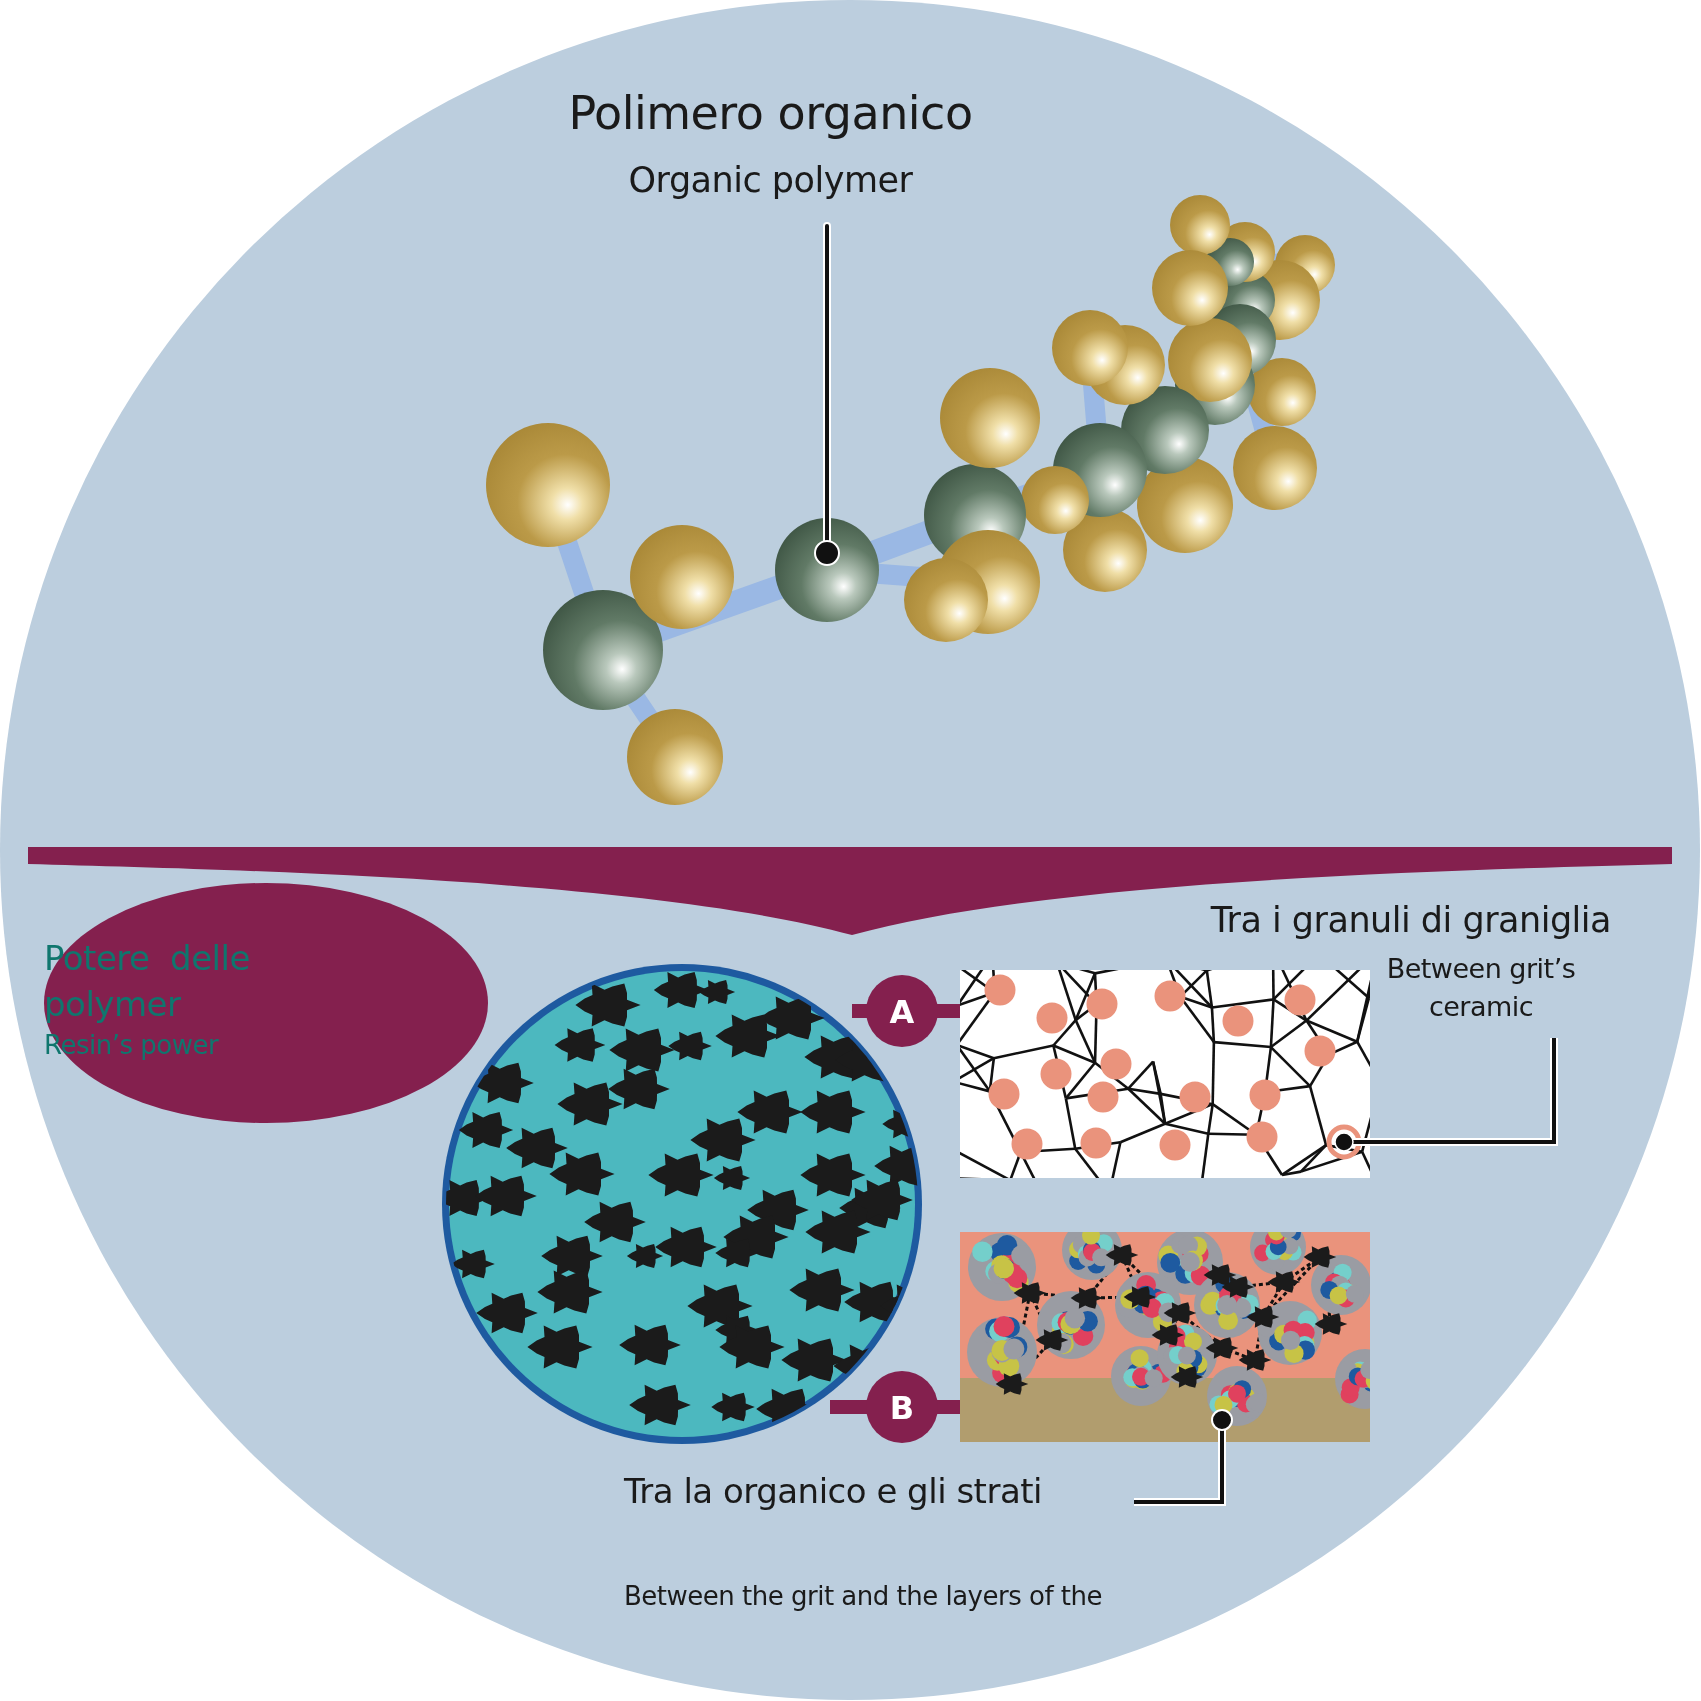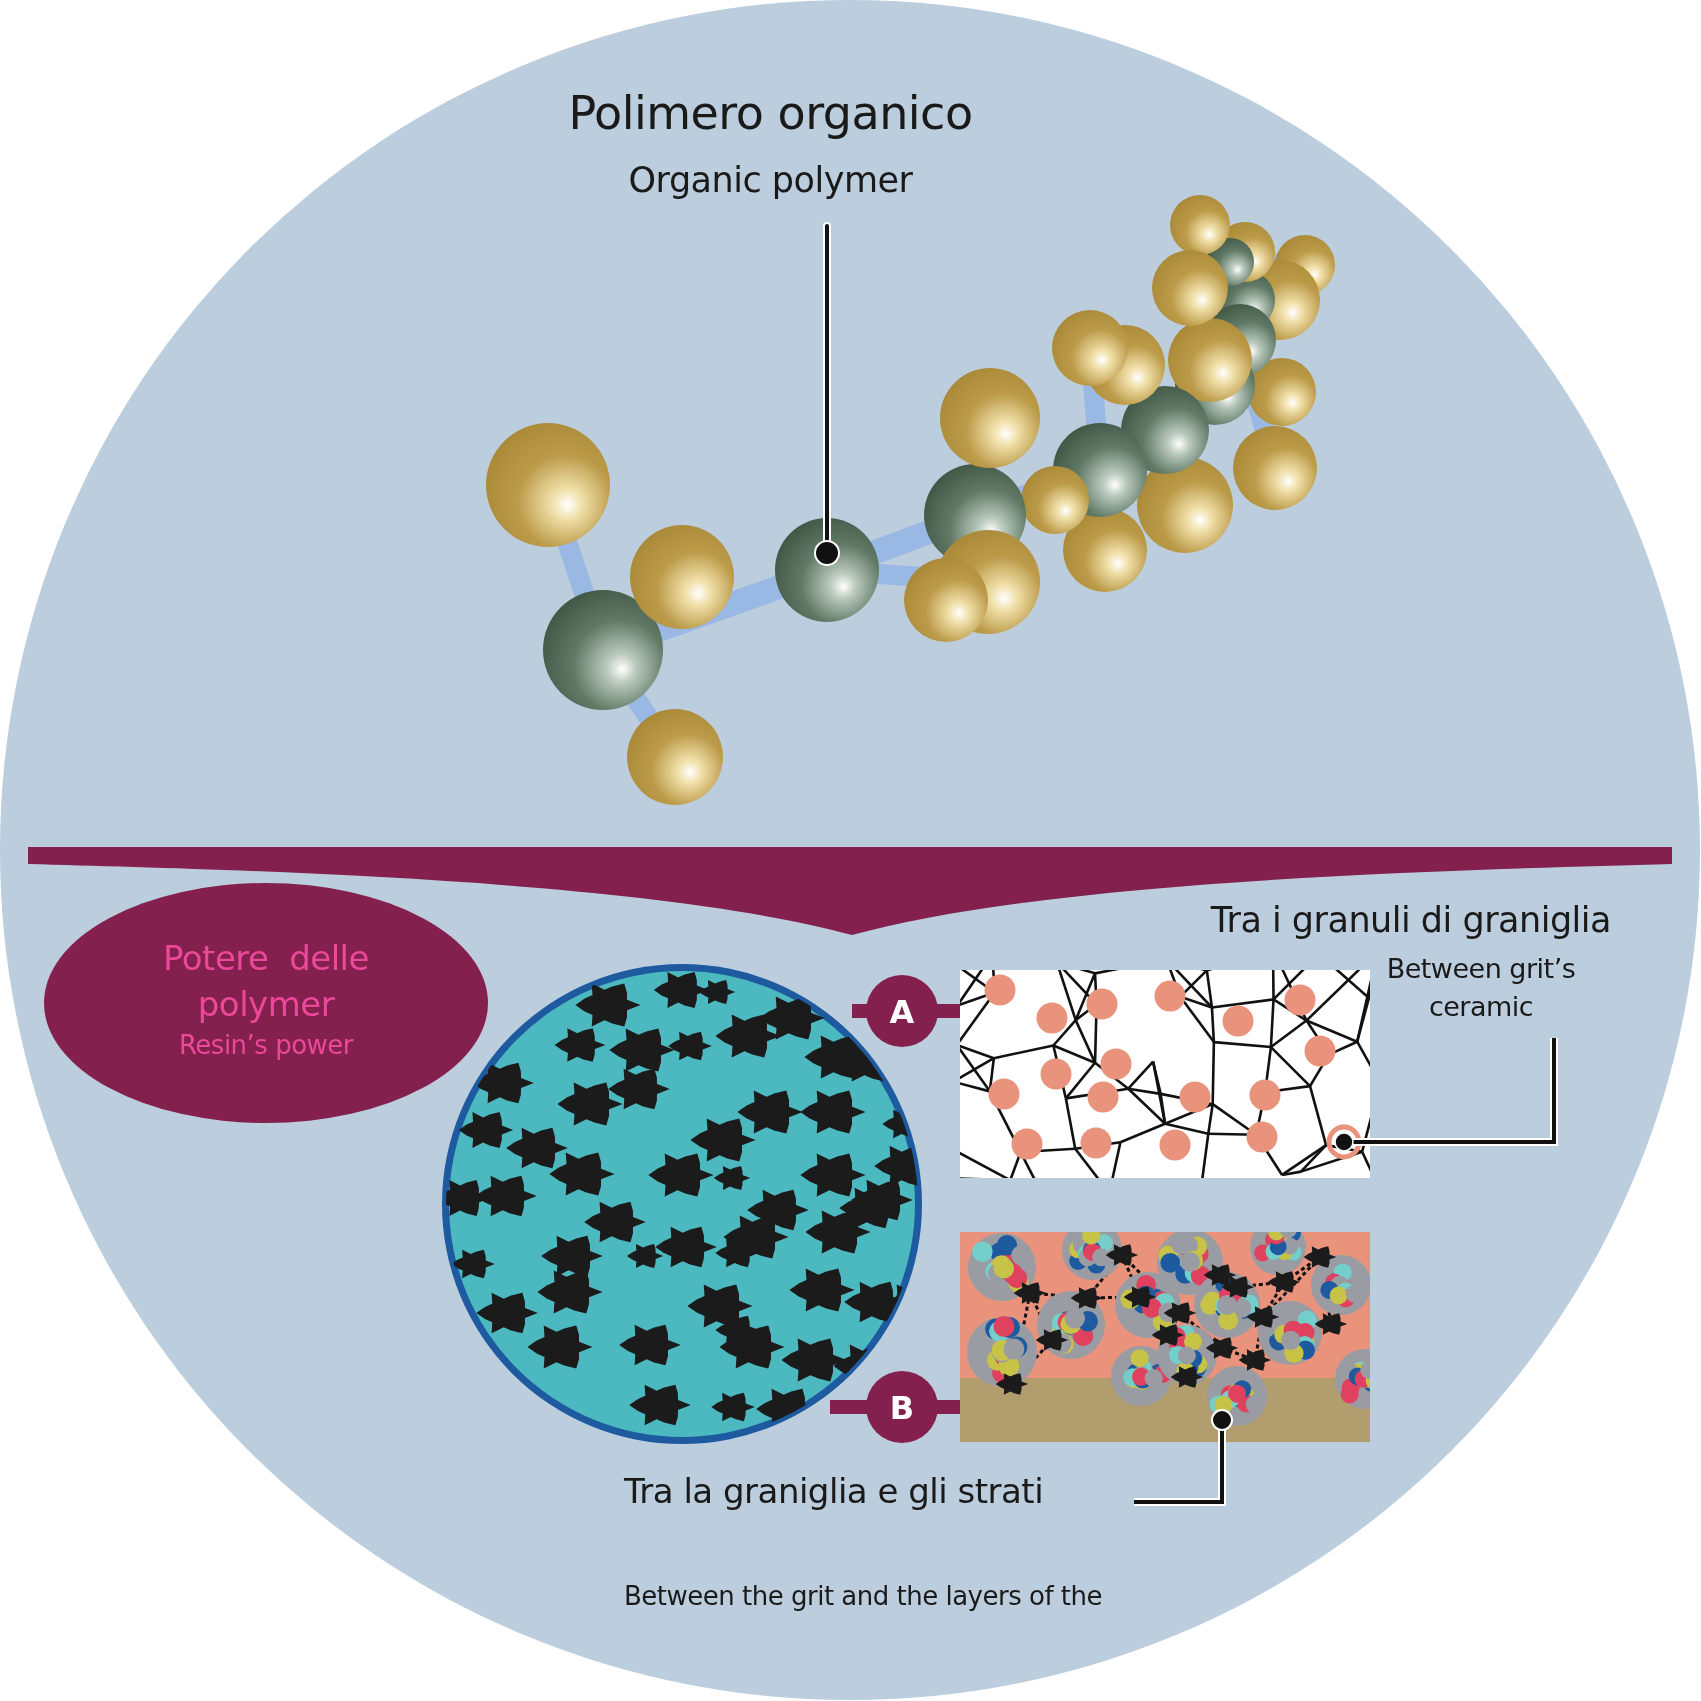--- a/index.html
+++ b/index.html
@@ -2,21 +2,21 @@
 <html><head>
 <meta charset="utf-8">
 <style>
   html, body { margin: 0; padding: 0; background: #ffffff; }
   body { width: 1701px; height: 1701px; position: relative; overflow: hidden;
          font-family: "DejaVu Sans", "Liberation Sans", sans-serif; }
   #stage { position: absolute; left: 0; top: 0; width: 1701px; height: 1701px; }
   .txt { position: absolute; color: #1a1a1a; white-space: nowrap; letter-spacing: -0.5px; }
   #title-it { left: 0; width: 1701px; top: 86px; text-align: center; font-size: 46px; transform: translateX(-80px); }
   #title-en { left: 0; width: 1701px; top: 160px; text-align: center; font-size: 35px; transform: translateX(-80px); }
-  #badge-text { position: absolute; left: 44px; top: 935px; width: 444px; text-align: center; color: #ec4899; }
+  #badge-text { position: absolute; left: 44px; top: 935px; width: 444px; color: #0f766e; }
   #badge-it { font-size: 34px; line-height: 46px; letter-spacing: -0.5px; }
   #badge-en { font-size: 26px; line-height: 36px; letter-spacing: -0.5px; }
   #label-a-it { right: 90px; top: 900px; font-size: 35px; text-align: right; margin-left: 43px; }
   #label-a-en { right: 90px; top: 950px; font-size: 27px; text-align: center; line-height: 38px; white-space: normal; width: 260px; }
   #label-b-it { left: 624px; top: 1467px; font-size: 34px; line-height: 48px; white-space: normal; width: 460px; }
   #label-b-en { left: 624px; top: 1566px; font-size: 26px; line-height: 36px; white-space: normal; width: 520px; margin-top: 12px; }
   .marker-letter { font-family: "DejaVu Sans", sans-serif; font-weight: bold; fill: #ffffff; font-size: 32px; }
 </style>
 </head>
 <body>
@@ -641,18 +641,18 @@
     <div id="badge-en">Resin’s power</div>
   </div>
 
   <div class="txt" id="label-a-it">Tra i granuli di graniglia</div>
   <div class="txt" id="label-a-en">
     <div>Between grit’s</div>
     <div>ceramic</div>
   </div>
 
   <div class="txt" id="label-b-it">
-    <div>Tra la graniglia e gli strati</div>
+    <div>Tra la organico e gli strati</div>
   </div>
   <div class="txt" id="label-b-en">
     <div>Between the grit and the layers of the</div>
   </div>
 </div>
 
 </body></html>

